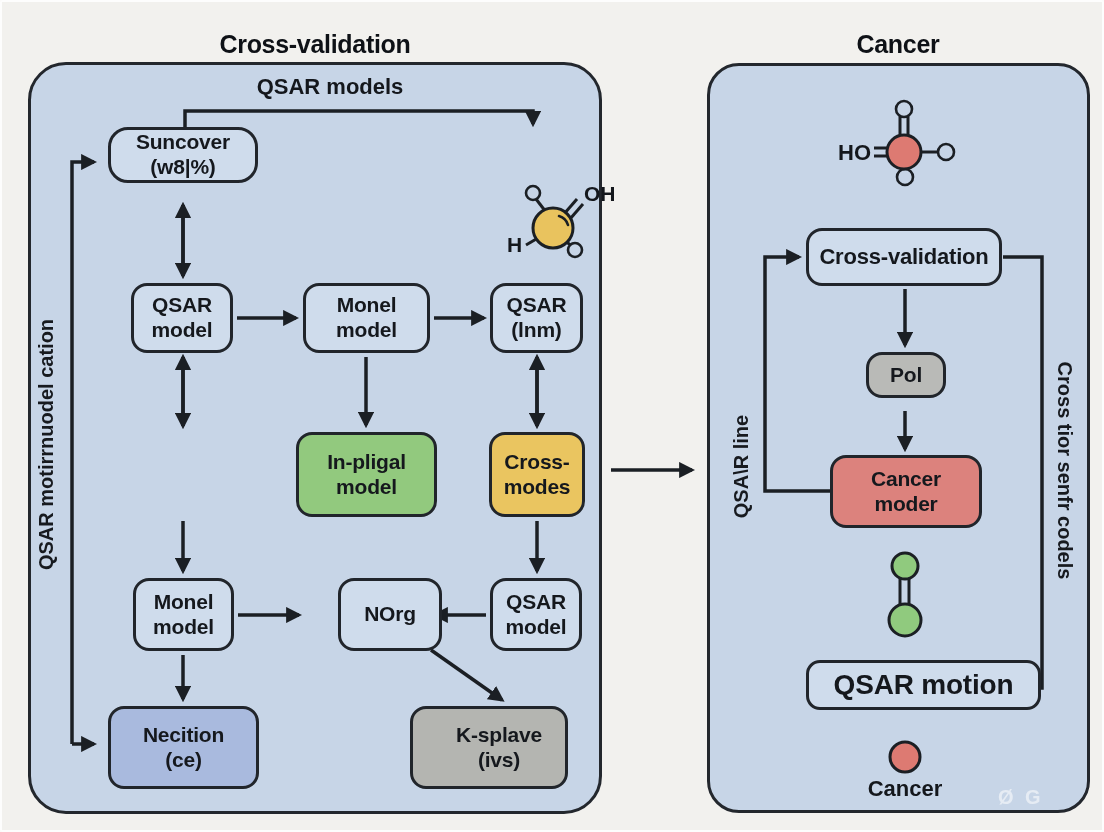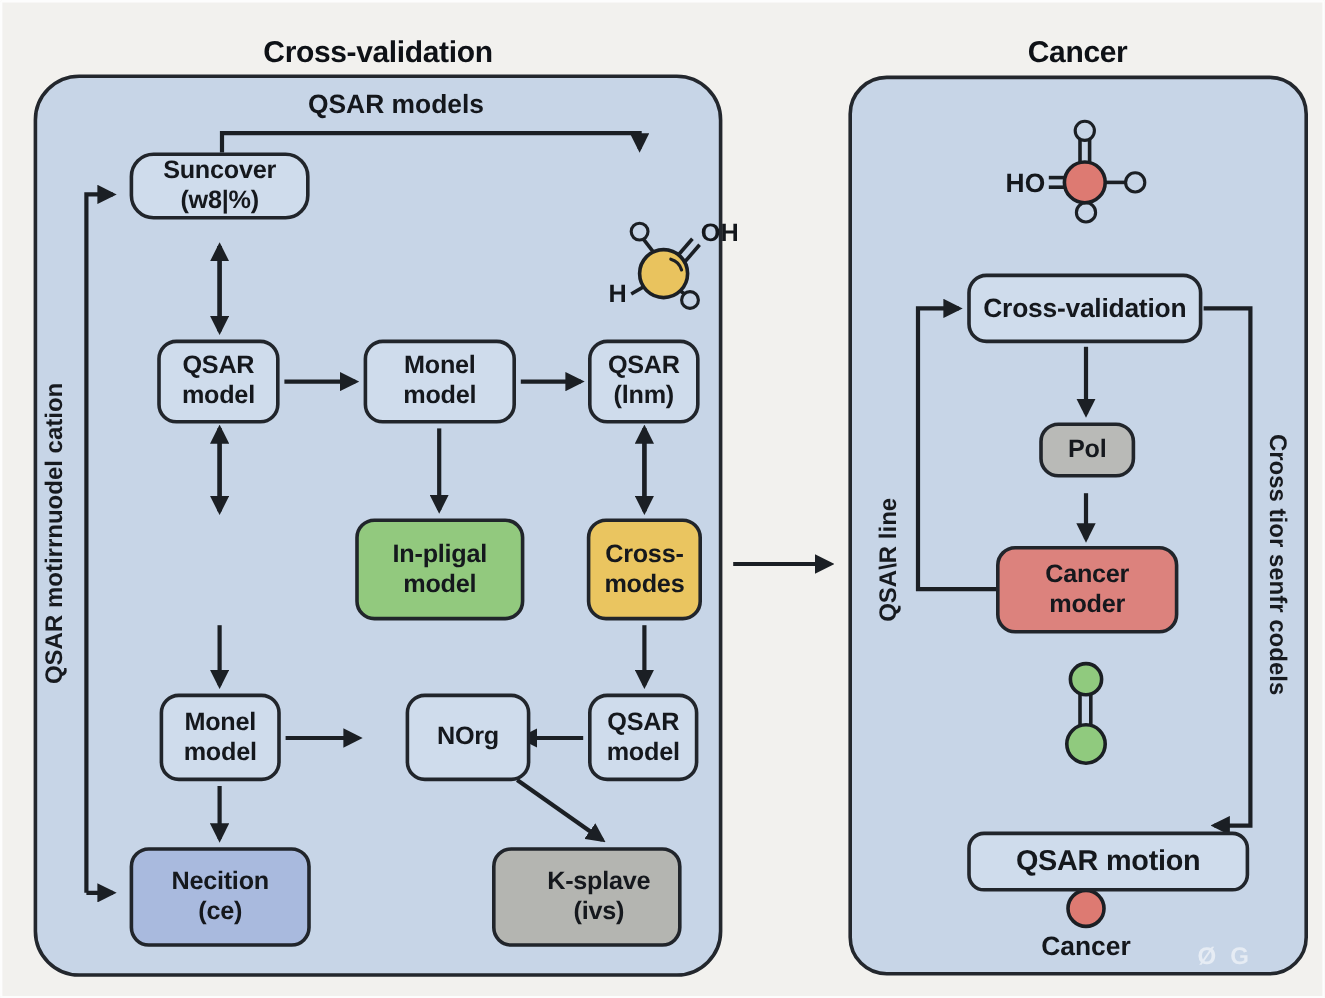--- a/index.html
+++ b/index.html
@@ -34,21 +34,21 @@
   #b-cross-modes{left:489px;top:432px;width:96px;height:85px;background:#eac560;}
   #b-monel2{left:133px;top:578px;width:101px;height:73px;}
   #b-norg{left:302px;top:578px;width:104px;height:73px;margin-left:36px;}
   #b-qsar2{left:490px;top:578px;width:92px;height:73px;}
   #b-necition{left:108px;top:706px;width:151px;height:83px;background:#a9bade;text-align:right;}
   #b-k-splave{left:410px;top:706px;width:158px;height:83px;background:#b4b5b1;padding-left:20px;}
   
   #b-crossval{left:806px;top:228px;width:196px;height:58px;font-size:22px;}
   #b-pol{left:866px;top:352px;width:80px;height:46px;background:#b9bab7;}
   #b-cancer-moder{left:830px;top:455px;width:152px;height:73px;background:#dc827d;}
-  #b-qsar-motion{left:806px;top:693px;width:235px;height:50px;font-size:24px;border-radius:14px;}
+  #b-qsar-motion{left:806px;top:660px;width:235px;height:50px;font-size:28px;border-radius:14px;}
   #cancer-caption{position:absolute;left:835px;top:776px;width:140px;text-align:center;
                   font-size:22px;font-weight:bold;color:#14171c;z-index:4;}
   #watermark{position:absolute;left:998px;top:786px;width:100px;font-size:20px;font-weight:bold;
              color:rgba(255,255,255,0.55);letter-spacing:3px;z-index:5;}
 </style>
 </head>
 <body>
 
 <div id="stage">
 

